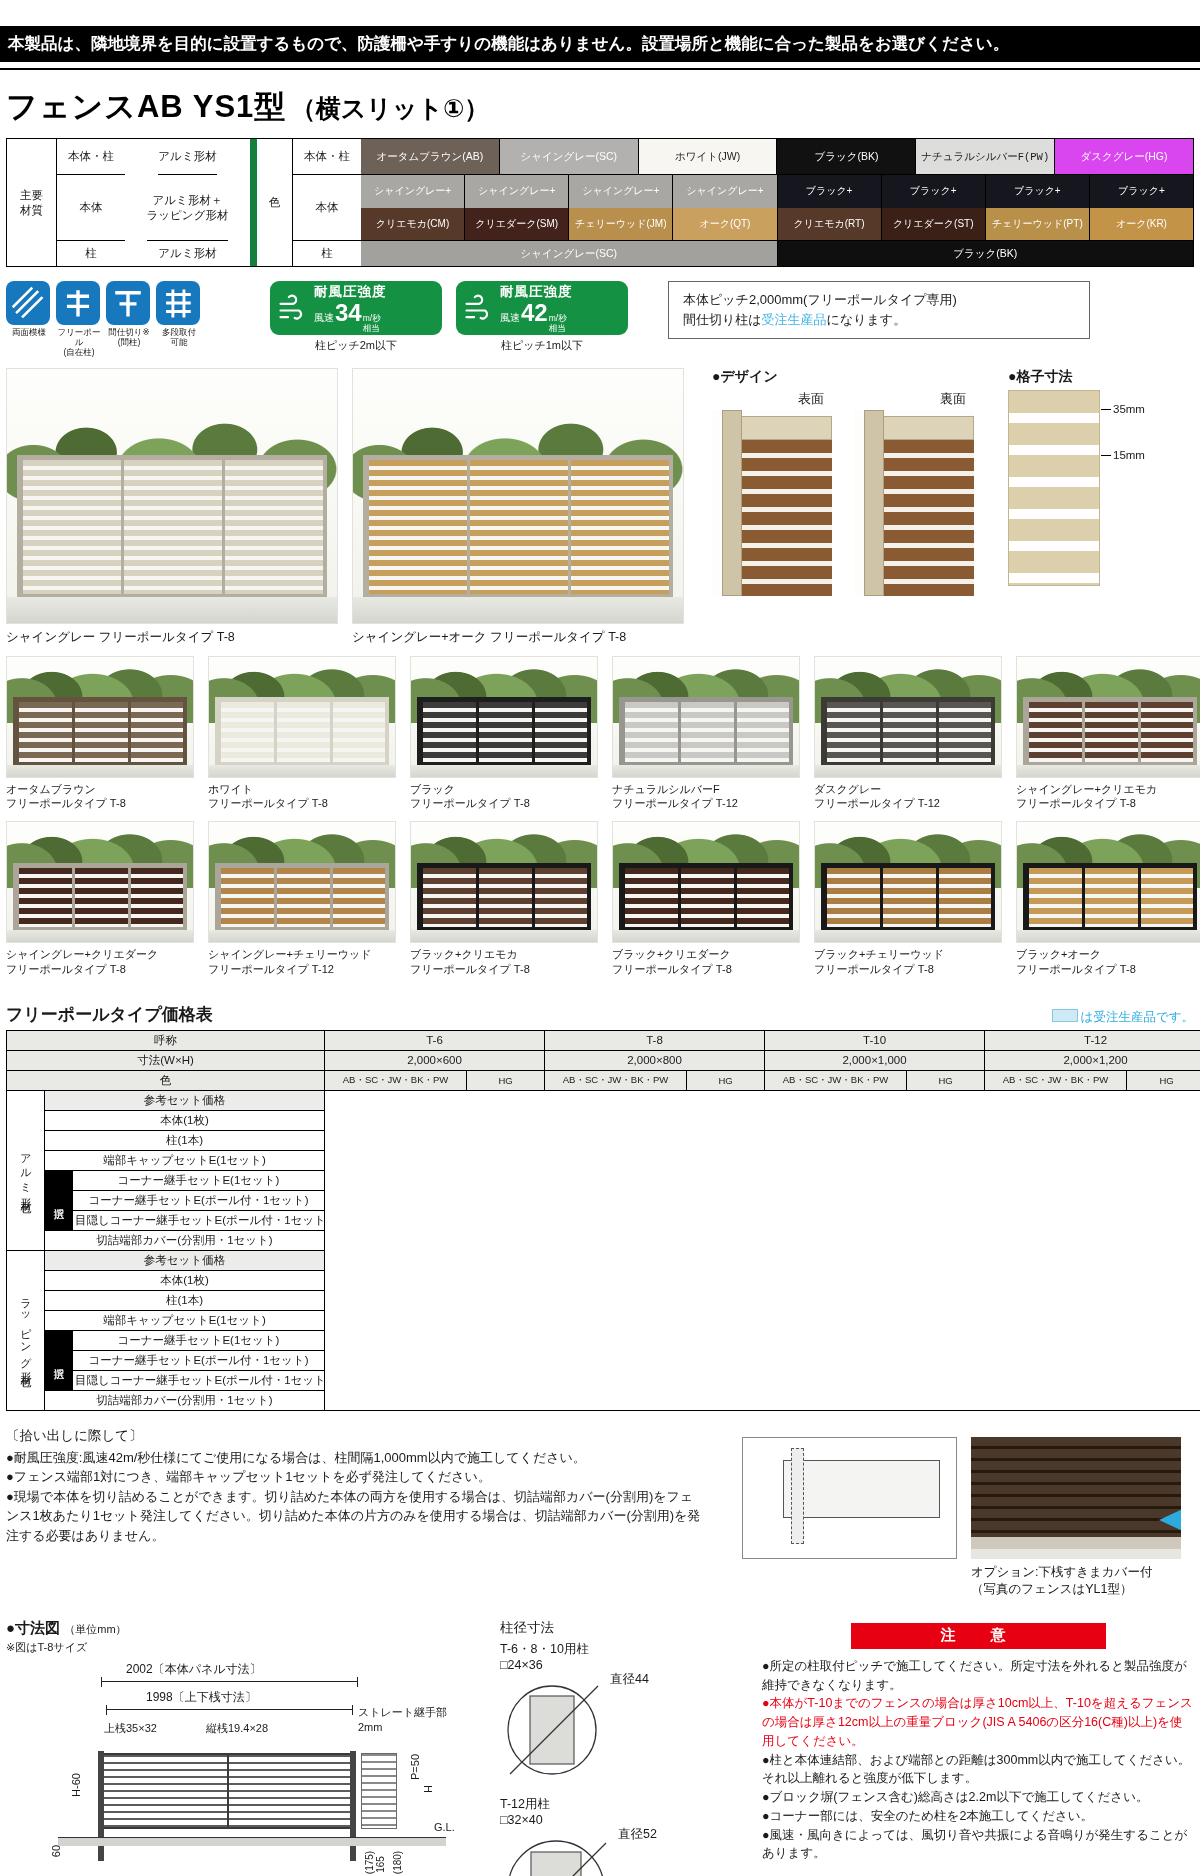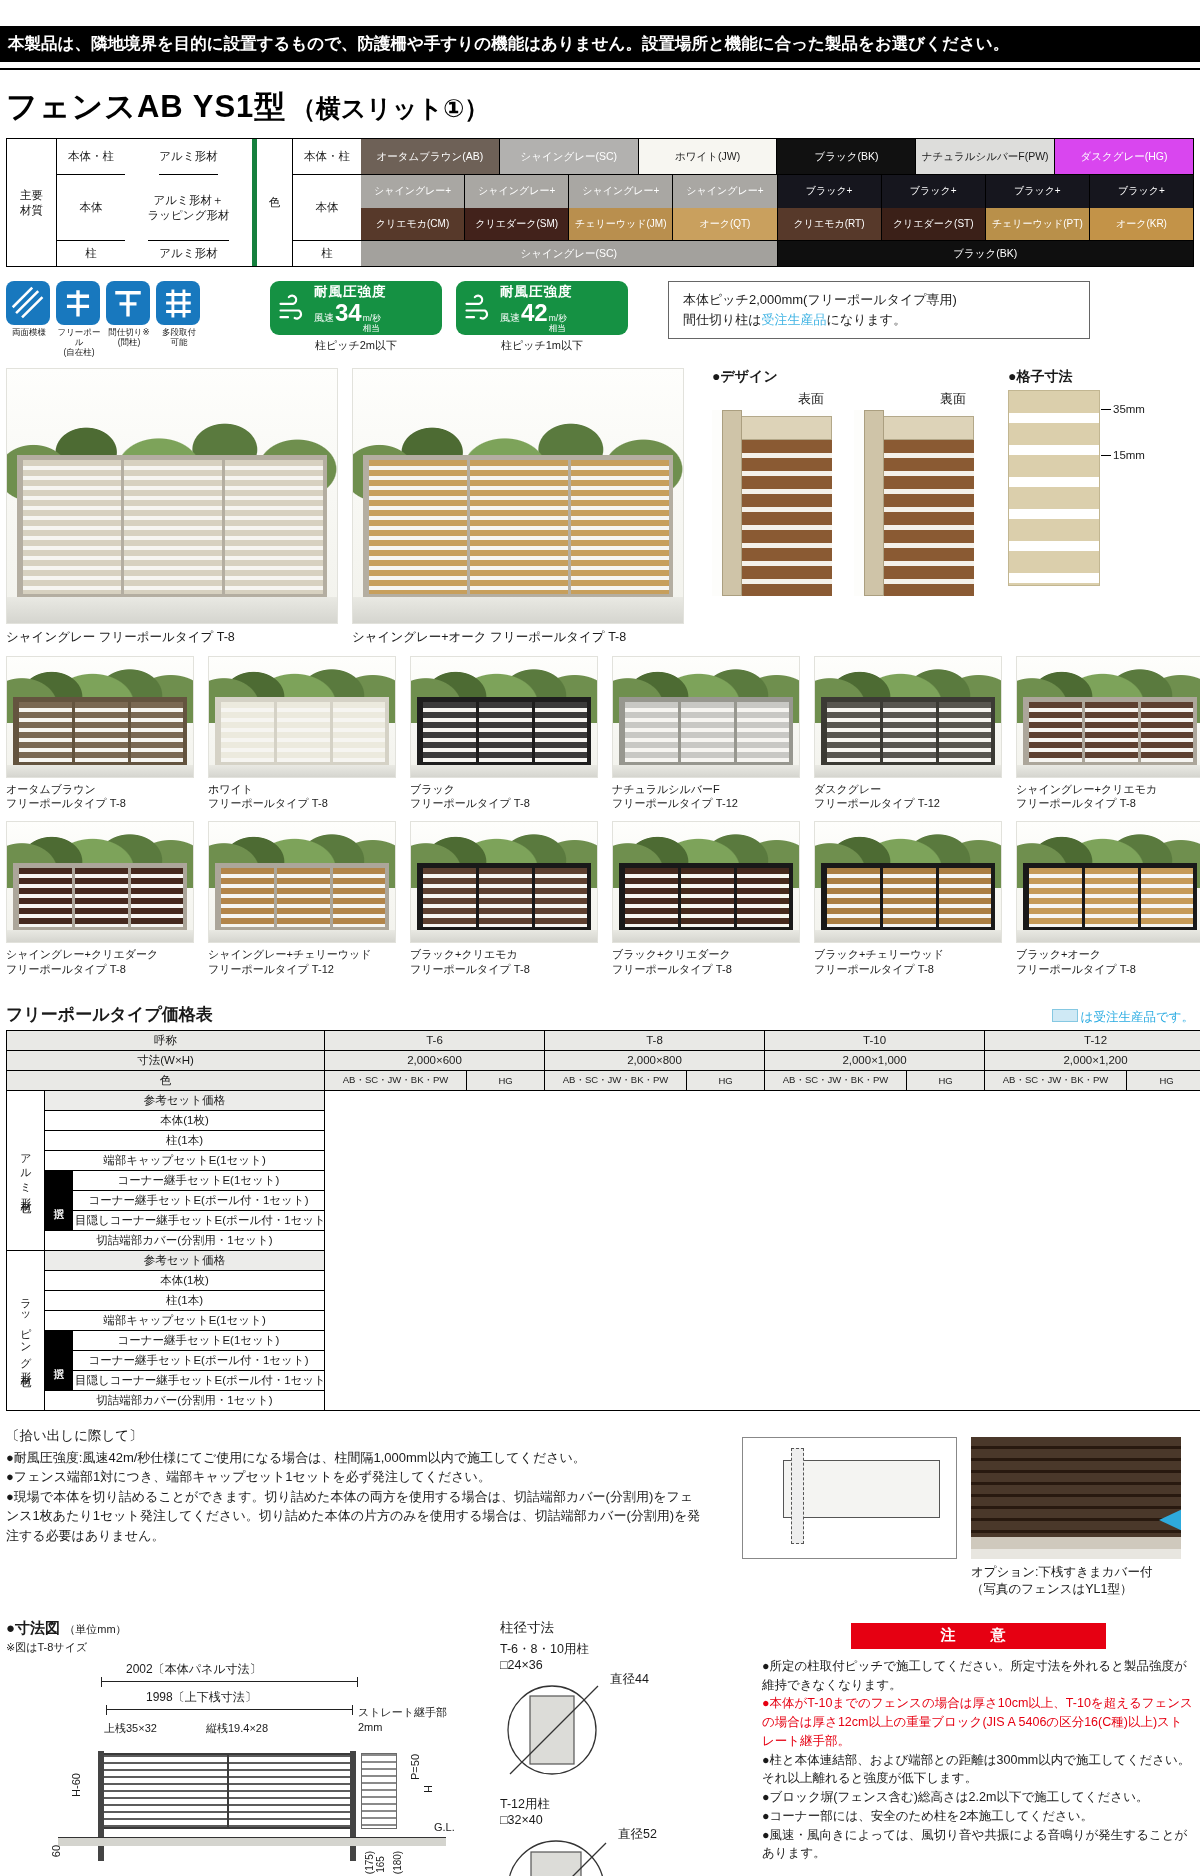--- a/index.html
+++ b/index.html
@@ -176,39 +176,39 @@
 </div>
 
 <div class="mat">
   <div class="cell m-head pre">主要
 材質</div>
   <div class="m-labels">
     <div class="rh1">本体・柱</div>
     <div class="rh2">本体</div>
     <div class="rh3">柱</div>
   </div>
-  <div class="m-vals cell" style="border-right:5px solid #15803d; padding:0;">
+  <div class="m-vals cell" style="border-right:7px solid #15803d; padding:0;">
     <div class="rh1">アルミ形材</div>
     <div class="rh2 pre">アルミ形材＋
 ラッピング形材</div>
     <div class="rh3">アルミ形材</div>
   </div>
   <div class="cell c-head">色</div>
   <div class="c-labels">
     <div class="rh1">本体・柱</div>
     <div class="rh2">本体</div>
     <div class="rh3">柱</div>
   </div>
   <div class="c-grid">
     <div class="c-row rh1">
       <div class="sw" style="background: rgb(110, 97, 87); color: rgb(255, 255, 255);">オータムブラウン(AB)</div>
       <div class="sw" style="background: rgb(178, 177, 175); color: rgb(255, 255, 255);">シャイングレー(SC)</div>
       <div class="sw" style="background: rgb(247, 246, 241); color: rgb(26, 26, 26);">ホワイト(JW)</div>
       <div class="sw" style="background: rgb(17, 17, 17); color: rgb(255, 255, 255);">ブラック(BK)</div>
-      <div class="sw" style="background: rgb(221, 221, 219); color: rgb(26, 26, 26);">ナチュラルシルバーF(PW)</div>
+      <div class="sw" style="background: rgb(221, 221, 219); color: rgb(26, 26, 26); font-family: Liberation Mono, monospace;">ナチュラルシルバーF(PW)</div>
       <div class="sw" style="background: #d946ef; color: rgb(255, 255, 255);">ダスクグレー(HG)</div>
     </div>
     <div class="c-row rh2">
       <div class="sw2">
         <div style="background: rgb(169, 167, 163); color: rgb(255, 255, 255);">シャイングレー+</div>
         <div style="background: rgb(87, 57, 42); color: rgb(255, 255, 255);">クリエモカ(CM)</div>
       </div>
       <div class="sw2">
         <div style="background: rgb(169, 167, 163); color: rgb(255, 255, 255);">シャイングレー+</div>
         <div style="background: rgb(66, 34, 27); color: rgb(255, 255, 255);">クリエダーク(SM)</div>
@@ -675,19 +675,19 @@
         <circle cx="56" cy="62" r="48" fill="none" stroke="#333" stroke-width="1.3"></circle>
         <rect x="31" y="25" width="50" height="74" fill="#dcdcd8" stroke="#555" stroke-width="1.2"></rect>
         <line x1="12" y1="110" x2="106" y2="16" stroke="#333" stroke-width="1.2"></line>
       </svg>
     </div>
   </div>
 
   <div class="caution">
     <div class="c-banner" style="background: rgb(230, 0, 18);">注　意</div>
     <div class="item" style="color: rgb(26, 26, 26);">●所定の柱取付ピッチで施工してください。所定寸法を外れると製品強度が維持できなくなります。</div>
-    <div class="item" style="color: rgb(230, 0, 18);">●本体がT-10までのフェンスの場合は厚さ10cm以上、T-10を超えるフェンスの場合は厚さ12cm以上の重量ブロック(JIS A 5406の区分16(C種)以上)ストレート継手部。</div>
+    <div class="item" style="color: rgb(230, 0, 18);">●本体がT-10までのフェンスの場合は厚さ10cm以上、T-10を超えるフェンスの場合は厚さ12cm以上の重量ブロック(JIS A 5406の区分16(C種)以上)を使用してください。</div>
     <div class="item" style="color: rgb(26, 26, 26);">●柱と本体連結部、および端部との距離は300mm以内で施工してください。それ以上離れると強度が低下します。</div>
     <div class="item" style="color: rgb(26, 26, 26);">●ブロック塀(フェンス含む)総高さは2.2m以下で施工してください。</div>
     <div class="item" style="color: rgb(26, 26, 26);">●コーナー部には、安全のため柱を2本施工してください。</div>
     <div class="item" style="color: rgb(26, 26, 26);">●風速・風向きによっては、風切り音や共振による音鳴りが発生することがあります。</div>
   </div>
 </div>
 
 </body></html>

